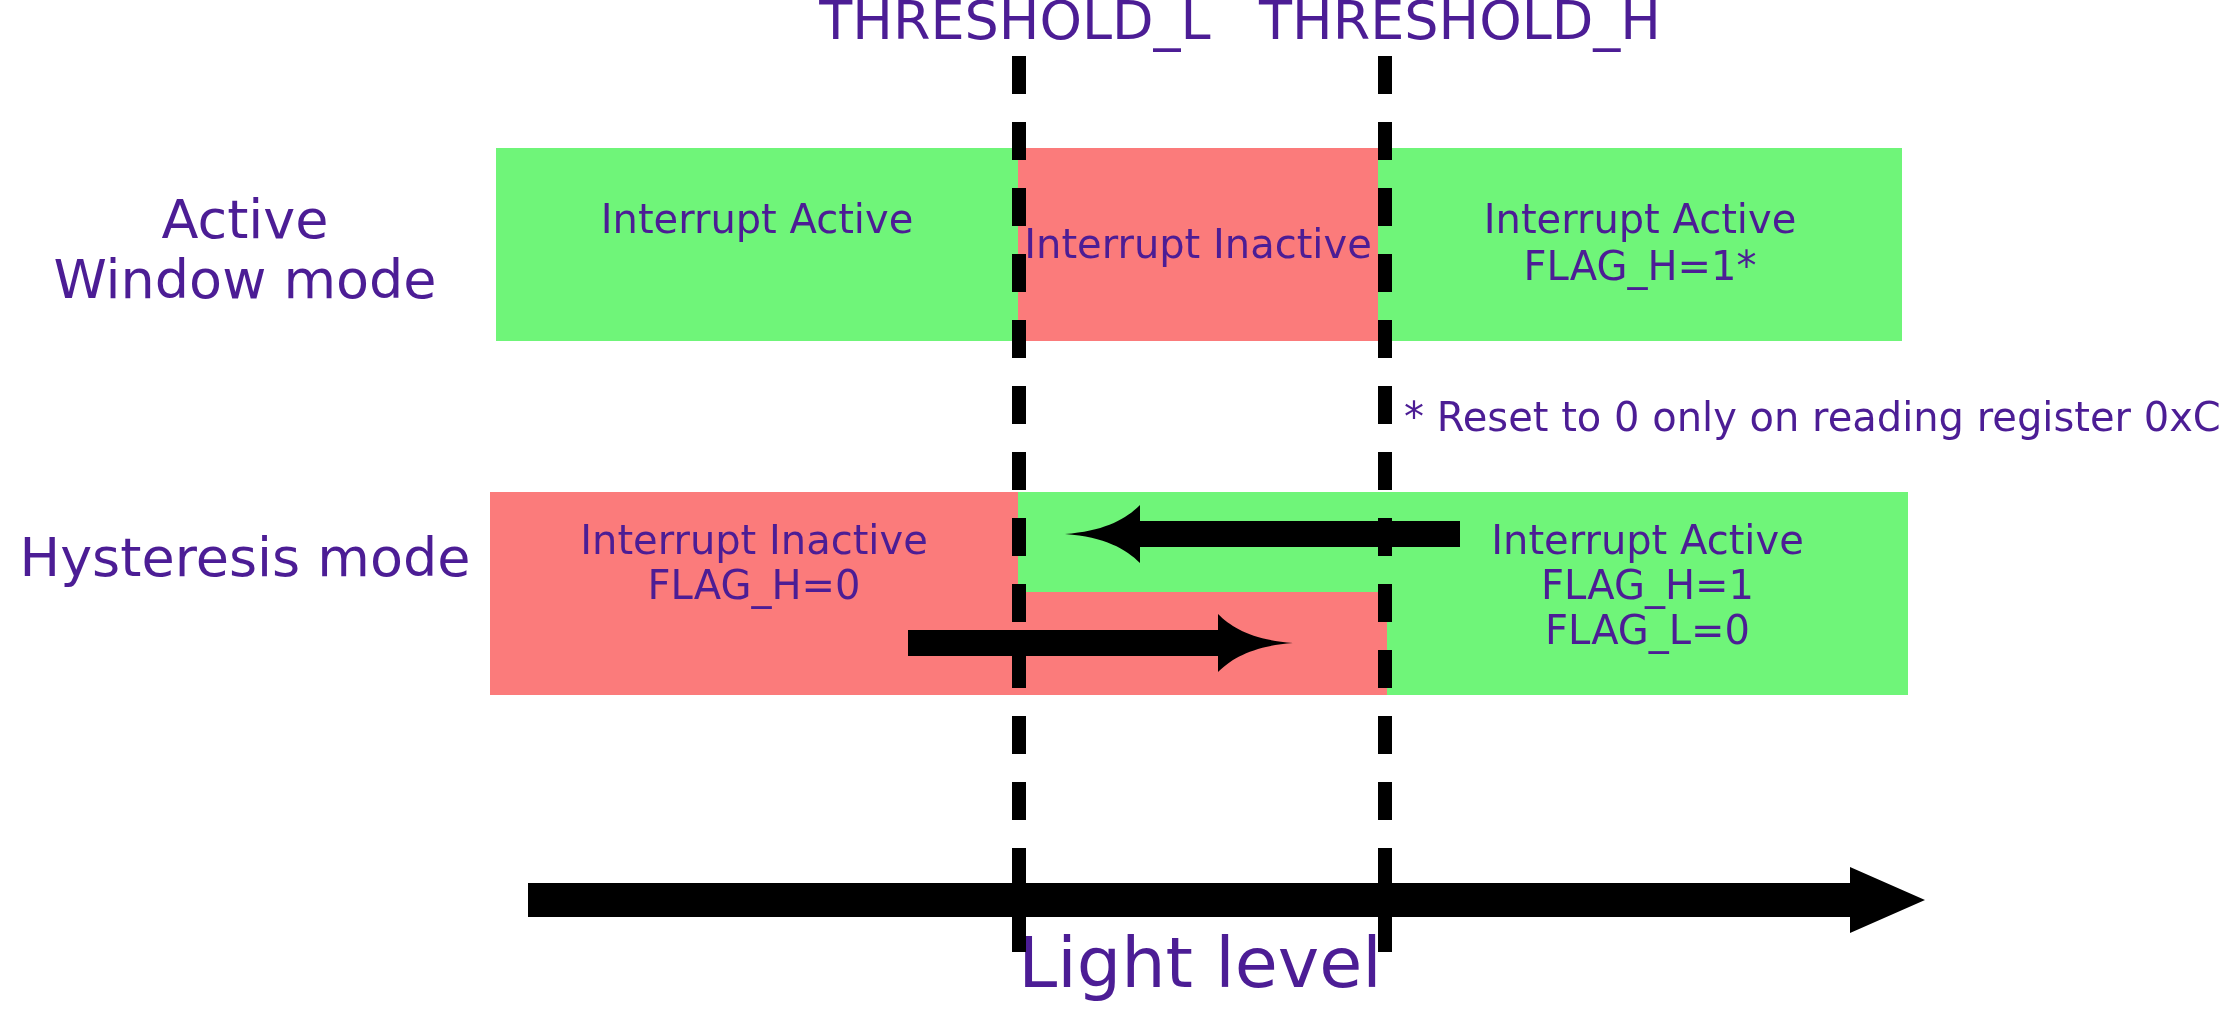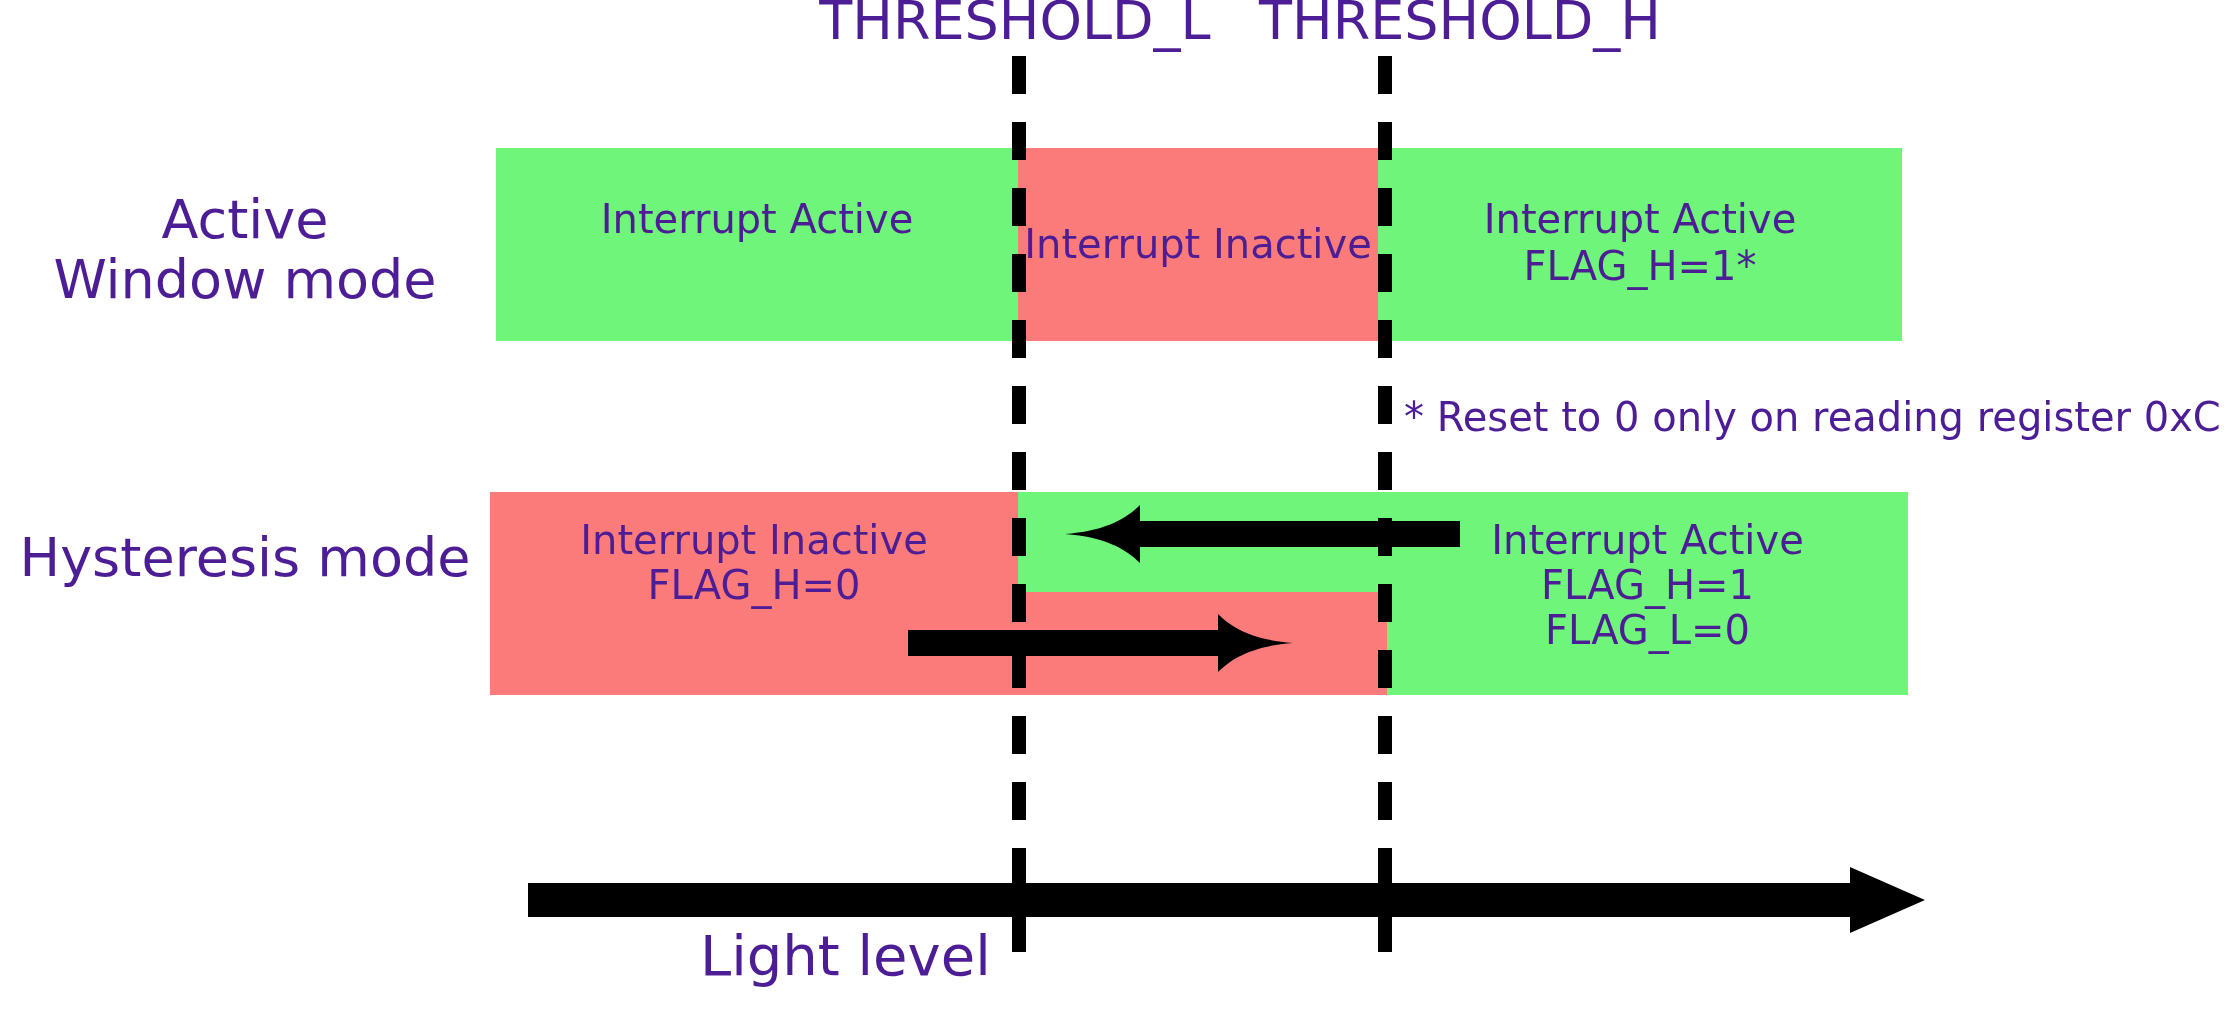--- a/index.html
+++ b/index.html
@@ -75,24 +75,24 @@
   }
 
   
   .hyst-arrow { position: absolute; z-index: 8; }
 
   
   .axis-svg { position: absolute; z-index: 4; }
 
   .axis-title {
     position: absolute;
-    font-size: 56px;
+    font-size: 70px;
     line-height: 1;
     white-space: nowrap;
-    text-align: left;
+    text-align: center;
   }
 </style>
 </head>
 <body>
 
 <div id="stage">
 
   <div class="abs threshold-label" style="left:705px; top:-6px; width:620px;">THRESHOLD_L</div>
 
   <div class="abs threshold-label" style="left:1150px; top:-6px; width:620px;">THRESHOLD_H</div>

